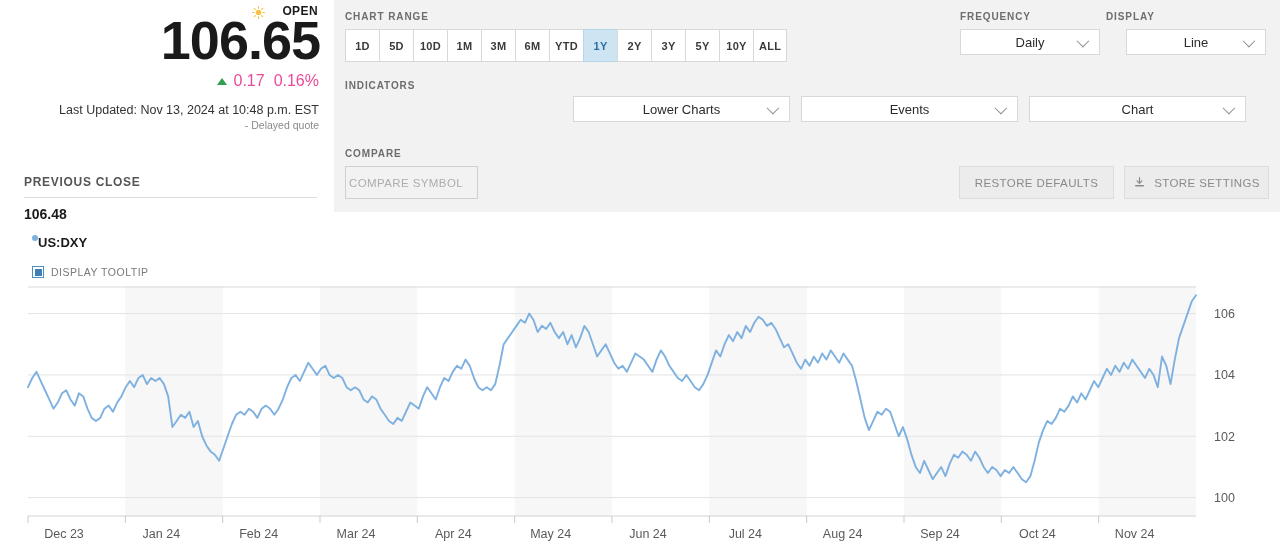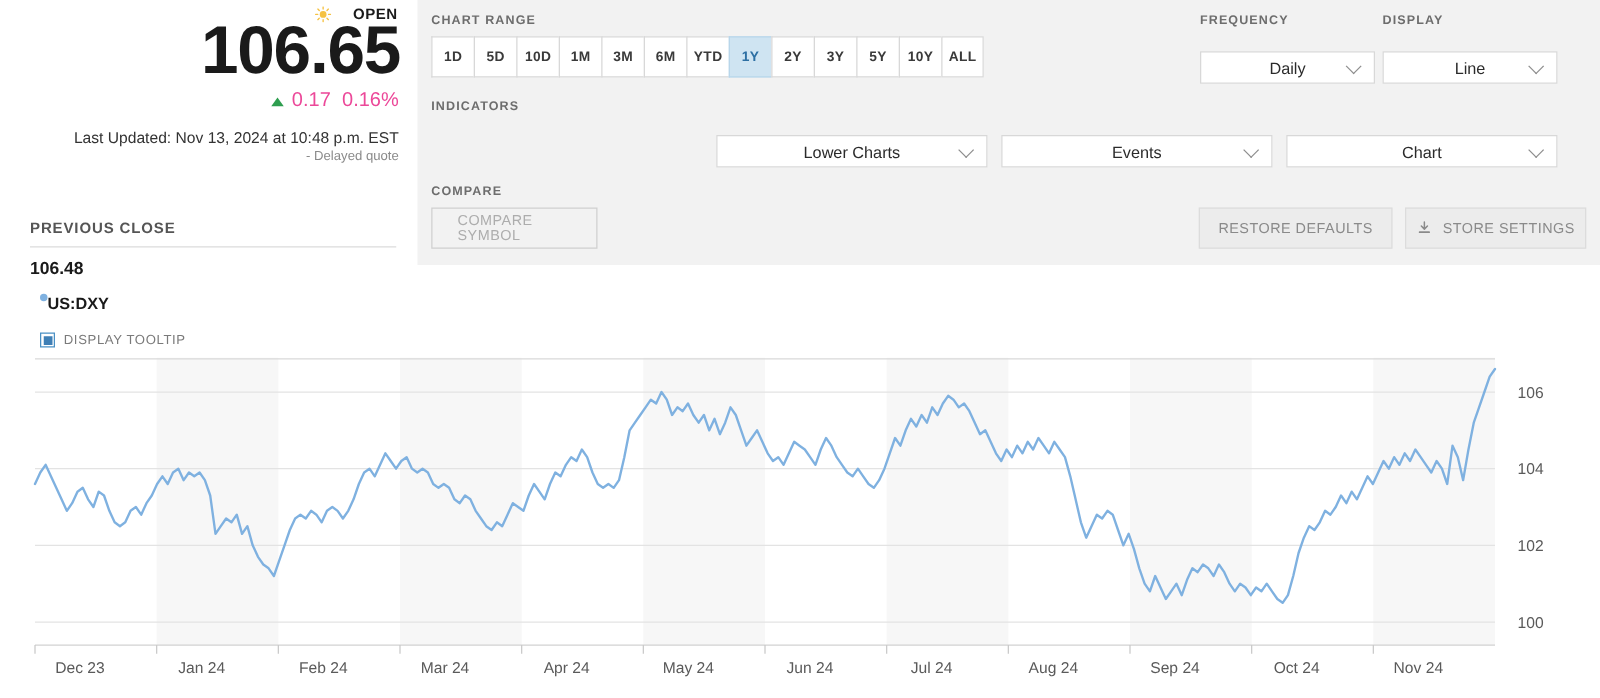--- a/index.html
+++ b/index.html
@@ -98,33 +98,33 @@
     cursor: pointer; letter-spacing: .3px;
   }
   .range-btn:last-child { border-right: 1px solid #d8d8d8; }
   .range-btn.active {
     background: #cfe4f2; color: #2d6fa3; border-color: #b8d6ea;
   }
 
   .dd {
     position: absolute; height: 26px; background: #fff;
     border: 1px solid #d8d8d8; display: flex; align-items: center;
-    justify-content: center; cursor: pointer; margin-top: 12px;
+    justify-content: center; cursor: pointer;
   }
   .dd span { font-size: 13px; color: #2b2b2b; }
   .dd .chev {
     position: absolute; right: 13px; width: 9px; height: 9px;
     border-right: 1.6px solid #8d8d8d; border-bottom: 1.6px solid #8d8d8d;
     transform: rotate(45deg) translateY(-2px);
   }
 
   .cmp-input {
     position: absolute; left: 11px; top: 166px; width: 133px; height: 33px;
     background: #f2f2f2; border: 1px solid #cfcfcf;
-    display: flex; align-items: center; padding-left: 20px;
+    display: flex; align-items: center; padding-left: 3px;
   }
   .cmp-input span { font-size: 11.5px; color: #adadad; letter-spacing: .4px; }
 
   .flatbtn {
     position: absolute; height: 33px; background: #ececec;
     border: 1px solid #dcdcdc; display: flex; align-items: center;
     justify-content: center; gap: 8px; cursor: pointer;
   }
   .flatbtn span { font-size: 11.5px; font-weight: normal; color: #8a8a8a; letter-spacing: .4px; }
 
@@ -208,21 +208,21 @@
         <div class="range-btn">ALL</div>
       </div>
 
     <div class="sec-label" style="left:626px; top:11px;">FREQUENCY</div>
     <div class="dd" style="left:626px; top:29px; width:140px;">
       <span>Daily</span>
       <i class="chev"></i>
     </div>
 
     <div class="sec-label" style="left:772px; top:11px;">DISPLAY</div>
-    <div class="dd" style="left:772px; top:29px; width:140px;justify-content:center;">
+    <div class="dd" style="left:792px; top:29px; width:140px;justify-content:center;">
       <span>Line</span>
       <i class="chev"></i>
     </div>
 
     <div class="sec-label" style="left:11px; top:80px;">INDICATORS</div>
 
     <div class="dd" style="left:239px; top:96px; width:217px;">
       <span>Lower Charts</span>
       <i class="chev"></i>
     </div>

